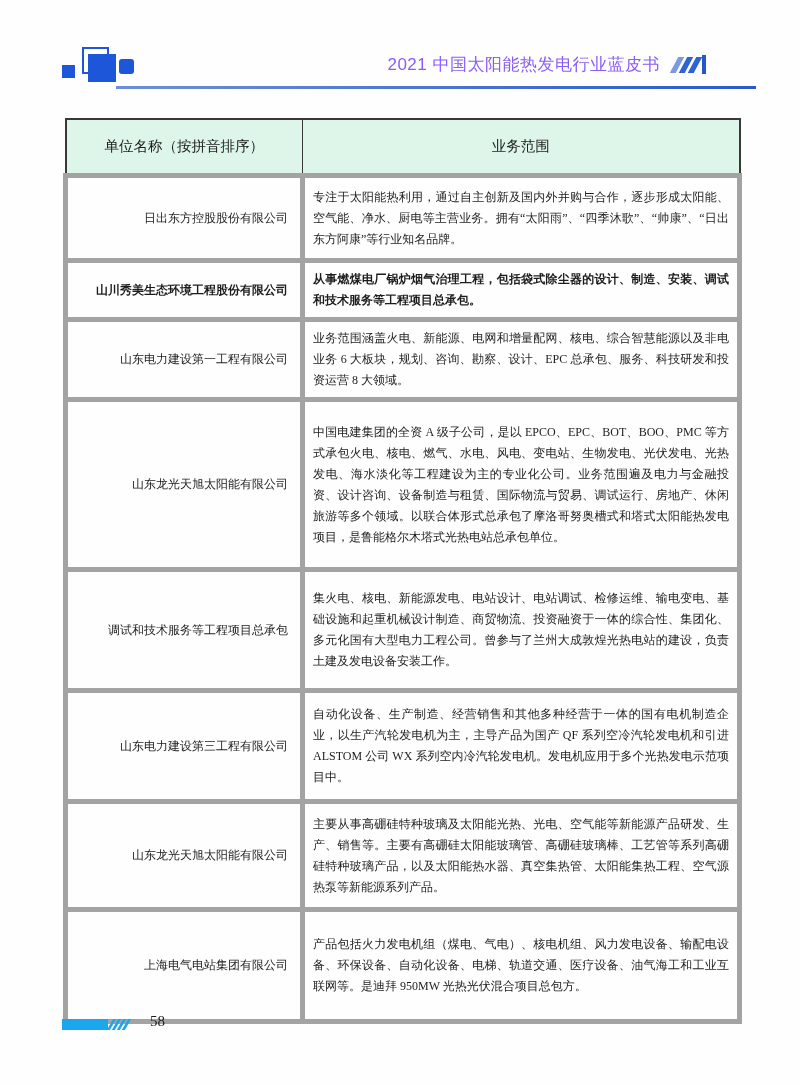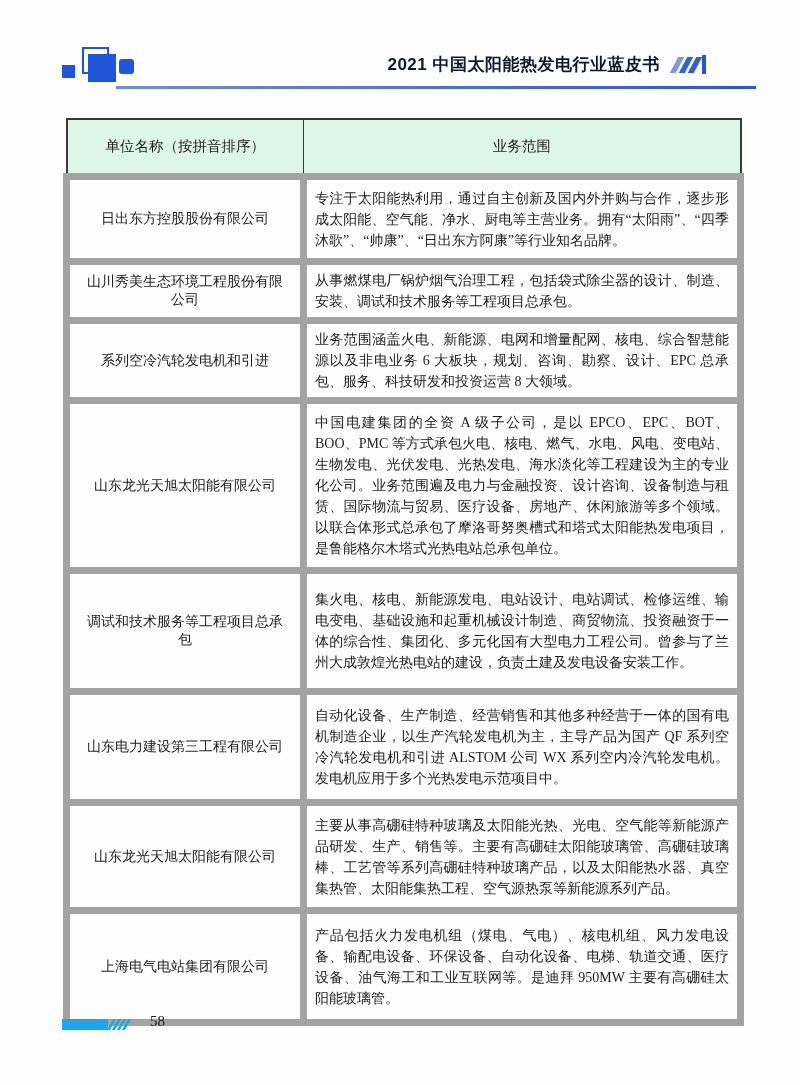--- a/index.html
+++ b/index.html
@@ -35,23 +35,22 @@
   .header-line {
     position:absolute; left:116px; top:86px; width:640px; height:3px;
     background:linear-gradient(to right,#6d8fd9,#2b59c7);
   }
   .header-right {
     position:absolute; top:53px; right:94px;
     display:flex; align-items:center;
   }
   .header-title {
     font-family:"Liberation Sans","DejaVu Sans",sans-serif;
-    font-size:17px; color:#0f172a; letter-spacing:0.5px;
+    font-size:17px; color:#8b5cf6; letter-spacing:0.5px;
     white-space:nowrap;
-    font-weight:bold;
   }
   .slashes { display:flex; align-items:center; margin-left:14px; }
   .slashes .sl {
     width:6px; height:16px; margin-right:3px;
     transform:skewX(-28deg); background:#2f63d2;
   }
   .slashes .sl.light { background:#7e9ade; }
   .slashes .bar { width:4px; height:19px; background:#2456cc; margin-left:1px; }
 
   
@@ -62,26 +61,26 @@
   }
   table.companies col.c1 { width:237px; }
   table.companies col.c2 { width:437px; }
   table.companies th {
     background:#def5ea;
     border:1px solid #383838; border-bottom:2px solid #383838;
     font-weight:400; font-size:14.5px; text-align:center;
     height:34px; padding:17px;
   }
   table.companies td {
-    border:7px solid #a3a3a3;
+    border:5px solid #a3a3a3;
     vertical-align:middle;
-    font-size:14px;
+    font-size:12px;
   }
   td.name {
-    text-align:center; padding:4px 12px; font-size:13.5px;
+    text-align:right; padding:4px 12px; font-size:13.5px;
   }
   td.scope {
     text-align:justify; padding:5px 8px; line-height:21px;
   }
 
   
   .footer { position:absolute; left:62px; top:1013px; display:flex; align-items:flex-end; }
   .footer .bar { width:46px; height:11px; background:#1ba6ee; }
   .footer .fsl {
     width:3px; height:11px; margin-left:2px;
@@ -122,47 +121,47 @@
       <tr>
         <th>单位名称（按拼音排序）</th>
         <th>业务范围</th>
       </tr>
     </thead>
     <tbody>
       <tr style="height:85px;">
         <td class="name">日出东方控股股份有限公司</td>
         <td class="scope">专注于太阳能热利用，通过自主创新及国内外并购与合作，逐步形成太阳能、空气能、净水、厨电等主营业务。拥有“太阳雨”、“四季沐歌”、“帅康”、“日出东方阿康”等行业知名品牌。</td>
       </tr>
-      <tr style="height:59px;">
+      <tr style="height:59px;font-weight:bold;">
         <td class="name">山川秀美生态环境工程股份有限公司</td>
         <td class="scope">从事燃煤电厂锅炉烟气治理工程，包括袋式除尘器的设计、制造、安装、调试和技术服务等工程项目总承包。</td>
       </tr>
       <tr style="height:80px;">
-        <td class="name">系列空冷汽轮发电机和引进</td>
+        <td class="name">山东电力建设第一工程有限公司</td>
         <td class="scope">业务范围涵盖火电、新能源、电网和增量配网、核电、综合智慧能源以及非电业务 6 大板块，规划、咨询、勘察、设计、EPC 总承包、服务、科技研发和投资运营 8 大领域。</td>
       </tr>
       <tr style="height:170px;">
         <td class="name">山东龙光天旭太阳能有限公司</td>
-        <td class="scope">中国电建集团的全资 A 级子公司，是以 EPCO、EPC、BOT、BOO、PMC 等方式承包火电、核电、燃气、水电、风电、变电站、生物发电、光伏发电、光热发电、海水淡化等工程建设为主的专业化公司。业务范围遍及电力与金融投资、设计咨询、设备制造与租赁、国际物流与贸易、医疗设备、房地产、休闲旅游等多个领域。以联合体形式总承包了摩洛哥努奥槽式和塔式太阳能热发电项目，是鲁能格尔木塔式光热电站总承包单位。</td>
+        <td class="scope">中国电建集团的全资 A 级子公司，是以 EPCO、EPC、BOT、BOO、PMC 等方式承包火电、核电、燃气、水电、风电、变电站、生物发电、光伏发电、光热发电、海水淡化等工程建设为主的专业化公司。业务范围遍及电力与金融投资、设计咨询、设备制造与租赁、国际物流与贸易、调试运行、房地产、休闲旅游等多个领域。以联合体形式总承包了摩洛哥努奥槽式和塔式太阳能热发电项目，是鲁能格尔木塔式光热电站总承包单位。</td>
       </tr>
       <tr style="height:121px;">
         <td class="name">调试和技术服务等工程项目总承包</td>
         <td class="scope">集火电、核电、新能源发电、电站设计、电站调试、检修运维、输电变电、基础设施和起重机械设计制造、商贸物流、投资融资于一体的综合性、集团化、多元化国有大型电力工程公司。曾参与了兰州大成敦煌光热电站的建设，负责土建及发电设备安装工作。</td>
       </tr>
       <tr style="height:111px;">
         <td class="name">山东电力建设第三工程有限公司</td>
         <td class="scope">自动化设备、生产制造、经营销售和其他多种经营于一体的国有电机制造企业，以生产汽轮发电机为主，主导产品为国产 QF 系列空冷汽轮发电机和引进 ALSTOM 公司 WX 系列空内冷汽轮发电机。发电机应用于多个光热发电示范项目中。</td>
       </tr>
       <tr style="height:108px;">
         <td class="name">山东龙光天旭太阳能有限公司</td>
         <td class="scope">主要从事高硼硅特种玻璃及太阳能光热、光电、空气能等新能源产品研发、生产、销售等。主要有高硼硅太阳能玻璃管、高硼硅玻璃棒、工艺管等系列高硼硅特种玻璃产品，以及太阳能热水器、真空集热管、太阳能集热工程、空气源热泵等新能源系列产品。</td>
       </tr>
       <tr style="height:112px;">
         <td class="name">上海电气电站集团有限公司</td>
-        <td class="scope">产品包括火力发电机组（煤电、气电）、核电机组、风力发电设备、输配电设备、环保设备、自动化设备、电梯、轨道交通、医疗设备、油气海工和工业互联网等。是迪拜 950MW 主要有高硼硅太阳能玻璃管。</td>
+        <td class="scope">产品包括火力发电机组（煤电、气电）、核电机组、风力发电设备、输配电设备、环保设备、自动化设备、电梯、轨道交通、医疗设备、油气海工和工业互联网等。是迪拜 950MW 光热光伏混合项目总包方。</td>
       </tr>
     </tbody>
   </table>
 
   <div class="footer">
     <span class="bar"></span>
     <span class="fsl"></span>
     <span class="fsl"></span>
     <span class="fsl"></span>
     <span class="fsl"></span>

